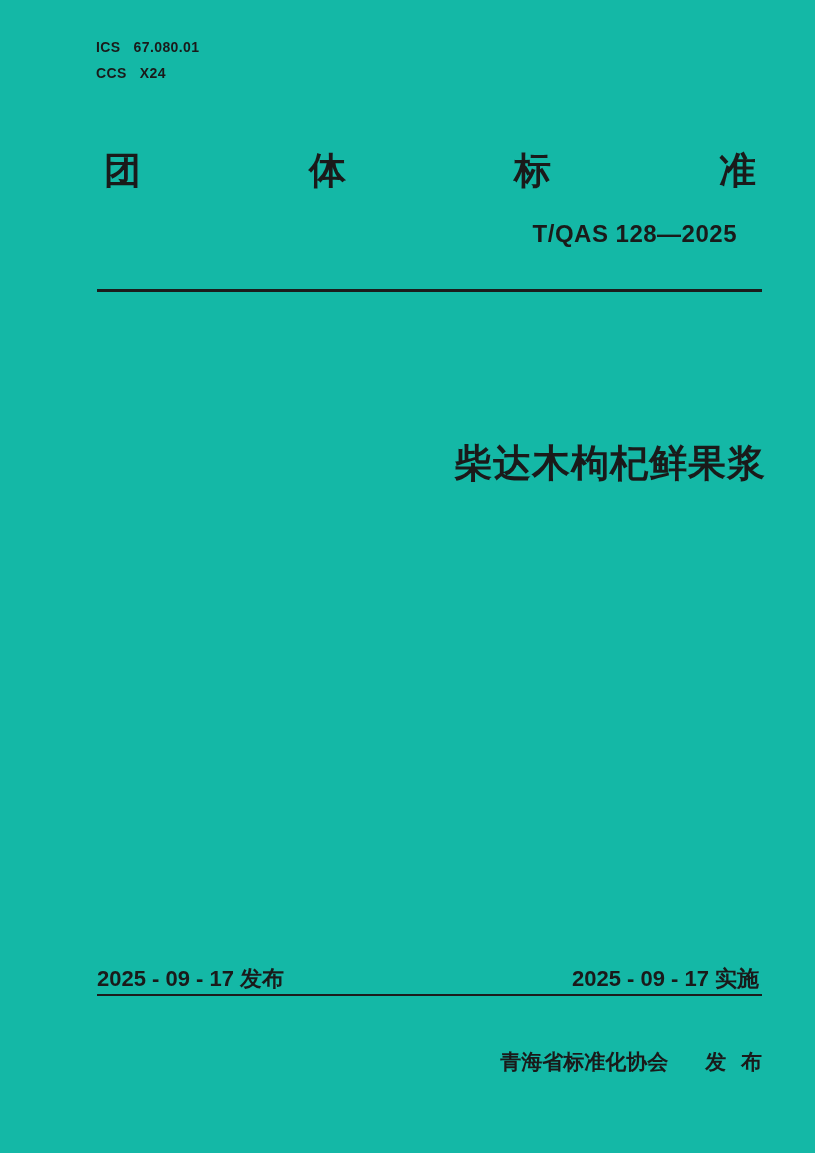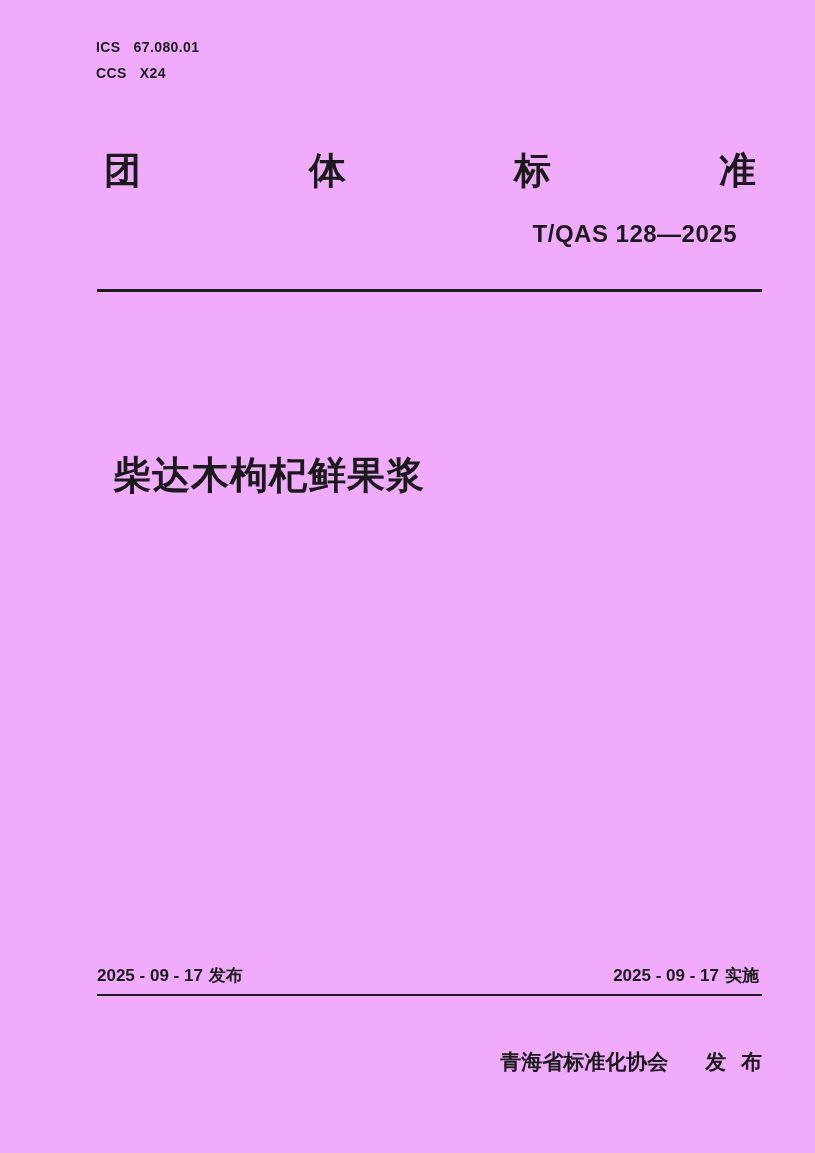--- a/index.html
+++ b/index.html
@@ -4,21 +4,21 @@
 <style>
   html, body {
     margin: 0;
     padding: 0;
     background: #ffffff;
   }
   .page {
     position: relative;
     width: 815px;
     height: 1153px;
-    background: #f0abfc;
+    background: #14b8a6;
     color: #1a1a1a;
     font-family: "Liberation Sans", sans-serif;
     overflow: hidden;
   }
 
   
   .ics-block {
     position: absolute;
     left: 96px;
     top: 34px;
@@ -82,37 +82,37 @@
     height: 2px;
     background: #1c1c1c;
   }
 
   
   .doc-title {
     position: absolute;
     left: 97px;
     width: 665px;
     top: 437px;
-    margin: 16px;
-    text-align: left;
+    margin: 4px;
+    text-align: right;
     font-size: 38px;
     font-weight: 700;
     letter-spacing: 1px;
     line-height: 1.2;
   }
 
   
   .dates-row {
     position: absolute;
     left: 97px;
     width: 662px;
     top: 965px;
     display: flex;
     justify-content: space-between;
-    font-size: 17px;
+    font-size: 22px;
     font-weight: 700;
     line-height: 1.3;
   }
   .dates-row .date-label { margin-left: 6px; }
 
   
   .publisher-row {
     position: absolute;
     left: 97px;
     width: 665px;

